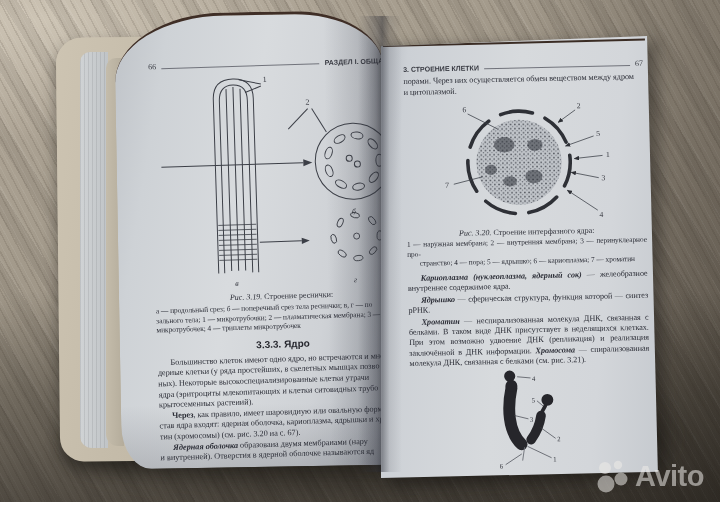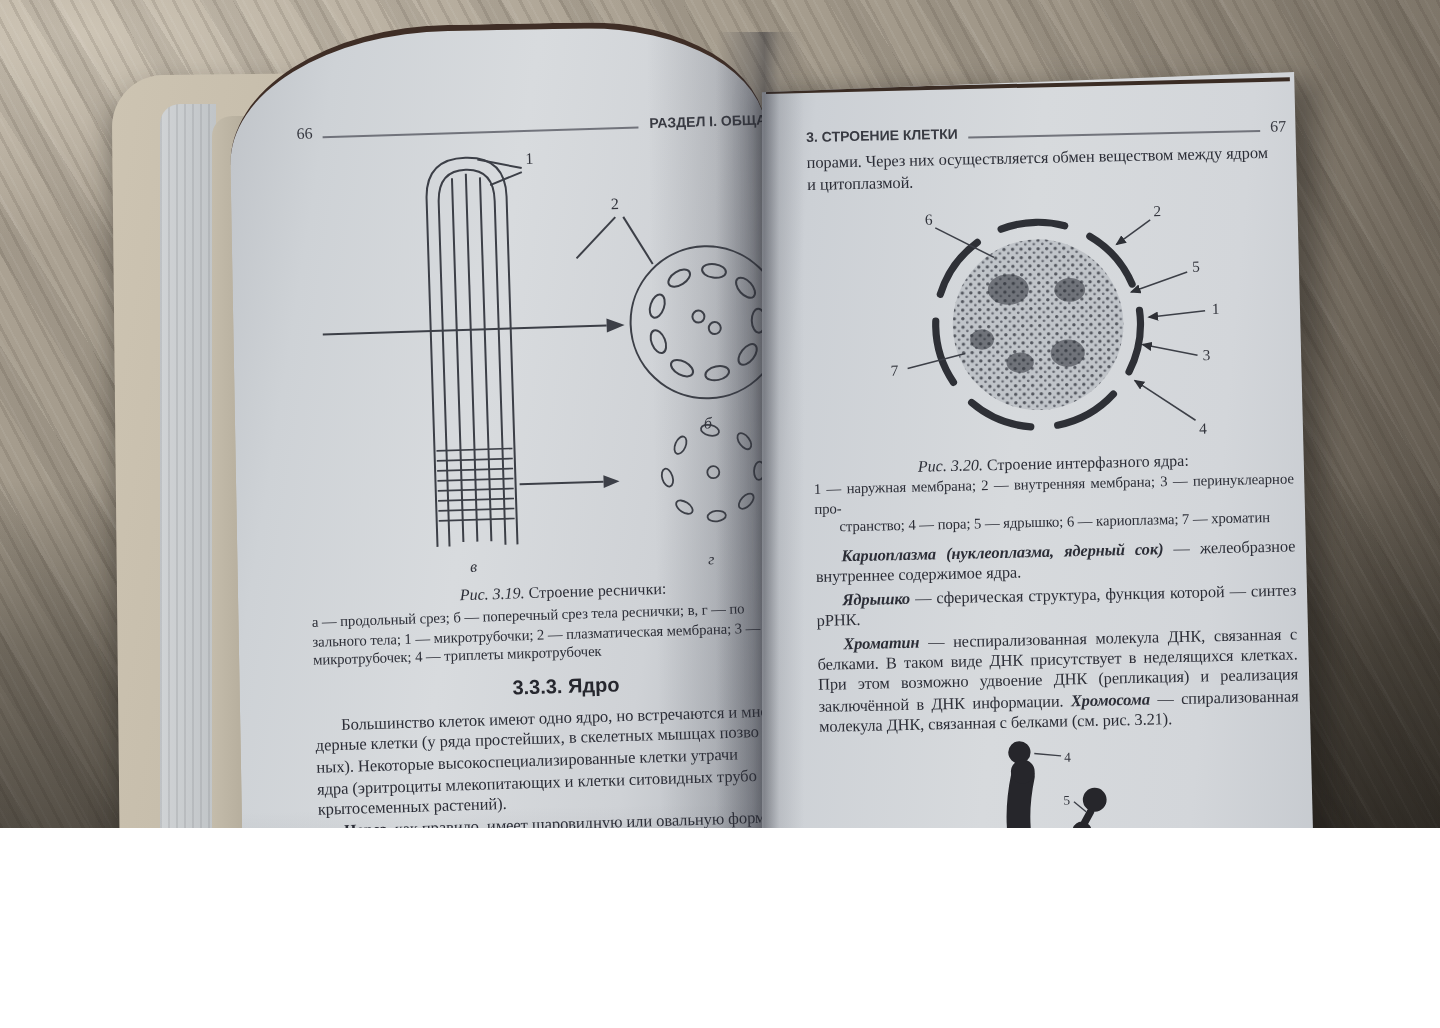--- a/index.html
+++ b/index.html
@@ -1,16 +1,16 @@
 <!DOCTYPE html>
 <html><head>
 <meta charset="utf-8">
 <style>
   html,body{margin:0;padding:0;}
-  .scene{position:relative;width:720px;height:414px;overflow:hidden;
+  .scene{position:relative;width:720px;height:502px;overflow:hidden;
     font-family:"Liberation Serif",serif;
     background:
       radial-gradient(90% 55% at 6% 4%, rgba(228,220,204,.55), rgba(228,220,204,0) 45%),
       linear-gradient(152deg,#b3a99a 0%,#a59c8d 28%,#948b7d 52%,#7a7266 74%,#5b554c 92%,#4e4941 100%);
   }
   .wood-streaks{position:absolute;inset:0;
     background:
       repeating-linear-gradient(62deg, rgba(62,52,42,.13) 0 1.5px, rgba(0,0,0,0) 1.5px 4px,
         rgba(255,255,255,.06) 4px 5px, rgba(0,0,0,0) 5px 9px),
       repeating-linear-gradient(58deg, rgba(40,34,28,.08) 0 14px, rgba(255,255,255,.04) 14px 16px, rgba(0,0,0,0) 16px 38px);
@@ -294,13 +294,24 @@
       </div>
       <div style="margin-top:1px">
         <div class="legend">1 — центромера (первичная перетяжка); 2 — короткое плечо; 3 — длинное</div>
         <div class="legend" style="text-align:left">плечо; 4 — вторичная перетяжка; 5 — спутник; 6 — нить веретена</div>
       </div>
     </div>
   </div>
 
   <div class="spine-shade"></div>
 
+  <div class="watermark">
+    <svg width="36" height="36" viewBox="0 0 36 36">
+      <g fill="rgba(236,235,231,.55)">
+        <circle cx="11" cy="10" r="6"></circle>
+        <circle cx="24" cy="7" r="4.2"></circle>
+        <circle cx="12" cy="26" r="8.5"></circle>
+        <circle cx="27" cy="21" r="6.5"></circle>
+      </g>
+    </svg>
+    <span>Avito</span>
+  </div>
 </div>
 
 </body></html>

